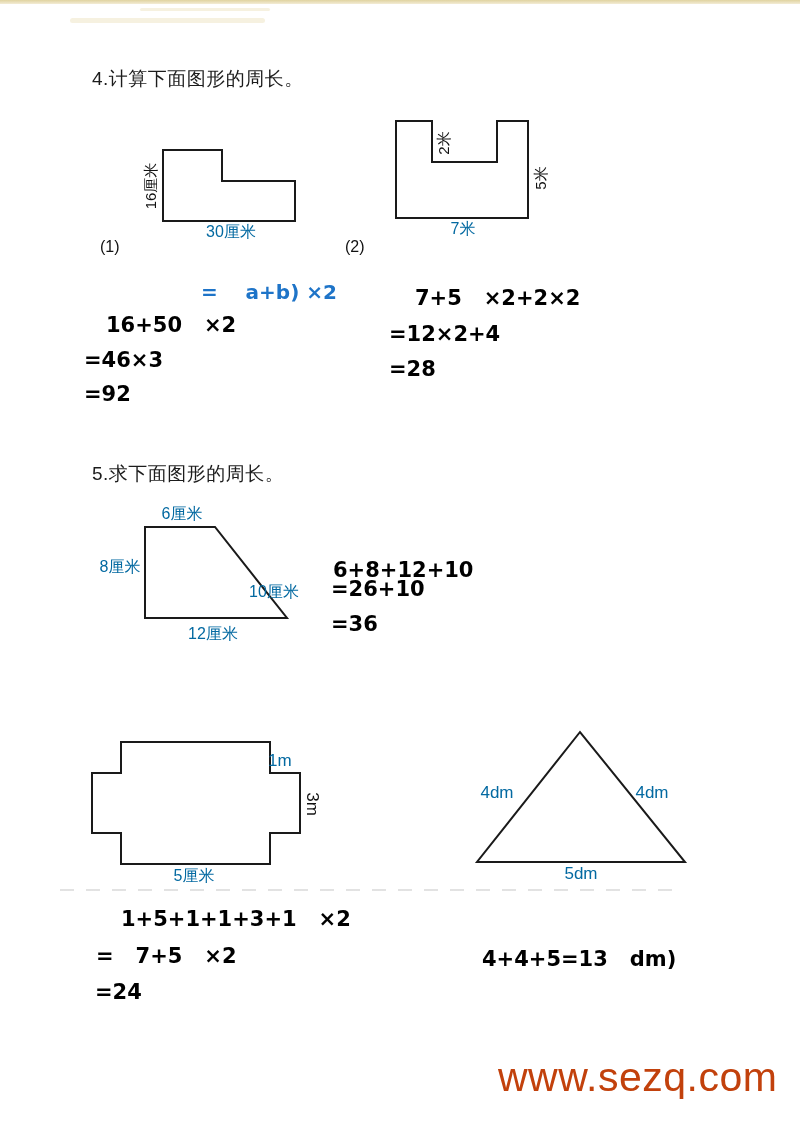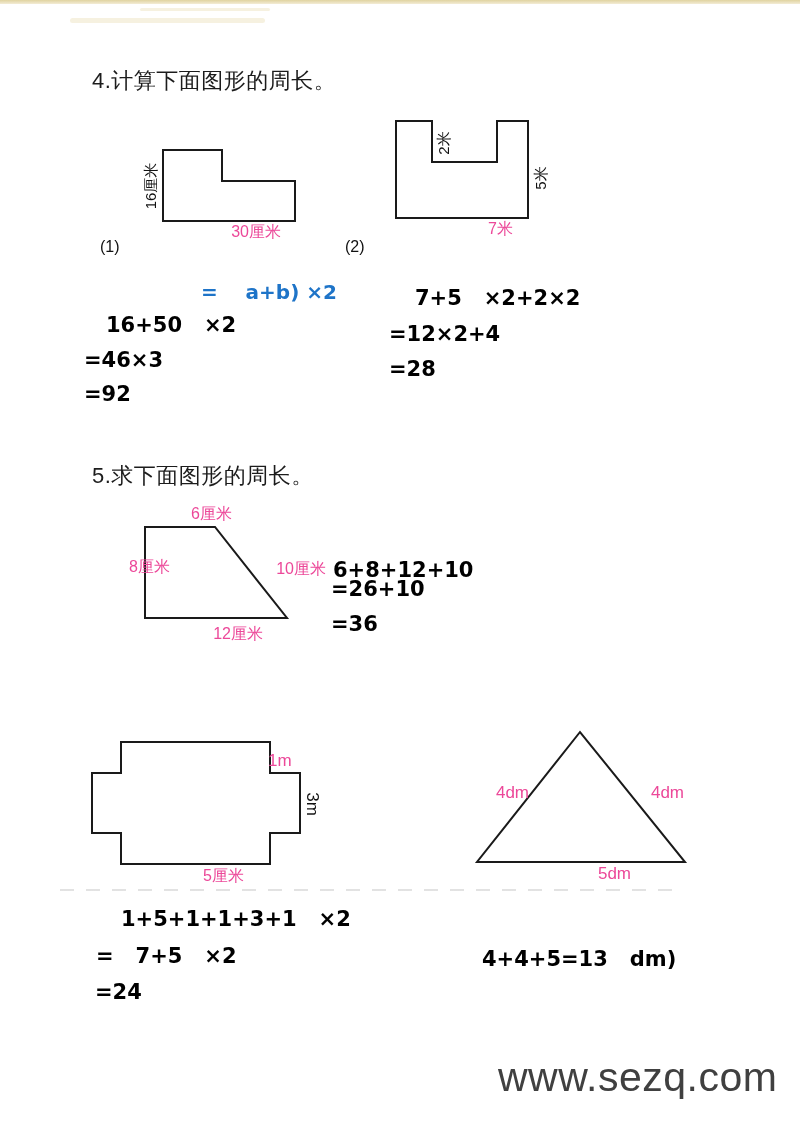--- a/index.html
+++ b/index.html
@@ -2,22 +2,22 @@
 <html><head>
 <meta charset="utf-8">
 <style>
   html,body { margin:0; padding:0; background:#ffffff; }
   #page {
     position:relative; width:800px; height:1131px; margin:0 auto;
     background:#ffffff; overflow:hidden;
     font-family:"Liberation Sans", sans-serif; color:#1d1d1d;
   }
   .abs { position:absolute; }
-  .heading { font-size:22px; color:#1c1c1c; letter-spacing:0.5px; }
-  .dim { font-size:16px; color:#ec4899; text-align:right; }
+  .heading { font-size:19px; color:#1c1c1c; letter-spacing:0.5px; }
+  .dim { font-size:16px; color:#0369a1; text-align:center; }
   .dim-v {
     position:absolute; width:64px; height:18px; line-height:18px;
     text-align:center; font-size:15px; color:#111;
     transform:rotate(-90deg);
   }
   .dim-v-cw { transform:rotate(90deg); }
   .caption { font-size:16px; color:#111; }
   .hand {
     position:absolute; white-space:pre; font-weight:bold;
     font-family:"DejaVu Sans", sans-serif;
@@ -29,21 +29,21 @@
   .top-strip {
     left:0; top:0; width:800px; height:4px;
     background:linear-gradient(#e0d3a0, #f3ecd6);
   }
   .streak { background:#f5eeda; border-radius:3px; opacity:0.85; }
   .artifact-line {
     height:2px; opacity:0.45;
     background:repeating-linear-gradient(90deg,#bfbfbf 0 14px, transparent 14px 26px);
   }
   .watermark {
-    font-size:41px; color:#404040; letter-spacing:0.5px;
+    font-size:41px; color:#c2410c; letter-spacing:0.5px;
     font-family:"Liberation Sans", sans-serif;
   }
 </style>
 </head>
 <body>
 
 <div id="page">
 
   <div class="abs top-strip"></div>
   <div class="abs streak" style="left:70px; top:18px; width:195px; height:5px;"></div>
@@ -76,21 +76,21 @@
   <div class="hand red" style="left:389px; top:322px;">=12×2+4</div>
   <div class="hand red" style="left:389px; top:357px;">=28</div>
 
   <div class="abs heading" style="left:92px; top:461px;">5.求下面图形的周长。</div>
 
   <svg class="shape" style="left:138px; top:520px;" width="160" height="106" viewBox="0 0 160 106">
     <polygon points="7,7 77,7 149,98 7,98"></polygon>
   </svg>
   <div class="abs dim" style="left:132px; top:504px; width:100px;">6厘米</div>
   <div class="abs dim" style="left:70px; top:557px; width:100px;">8厘米</div>
-  <div class="abs dim" style="left:222px; top:559px; width:104px;">10厘米</div>
+  <div class="abs dim" style="left:222px; top:582px; width:104px;">10厘米</div>
   <div class="abs dim" style="left:163px; top:624px; width:100px;">12厘米</div>
 
   <div class="hand red" style="left:333px; top:540px;margin-top:18px;">6+8+12+10</div>
   <div class="hand red" style="left:331px; top:577px;">=26+10</div>
   <div class="hand red" style="left:331px; top:612px;">=36</div>
 
 
   <svg class="shape" style="left:88px; top:738px;" width="218" height="132" viewBox="0 0 218 132">
     <polygon points="33,4 182,4 182,35 212,35 212,95 182,95 182,126 33,126 33,95 4,95 4,35 33,35"></polygon>
   </svg>

